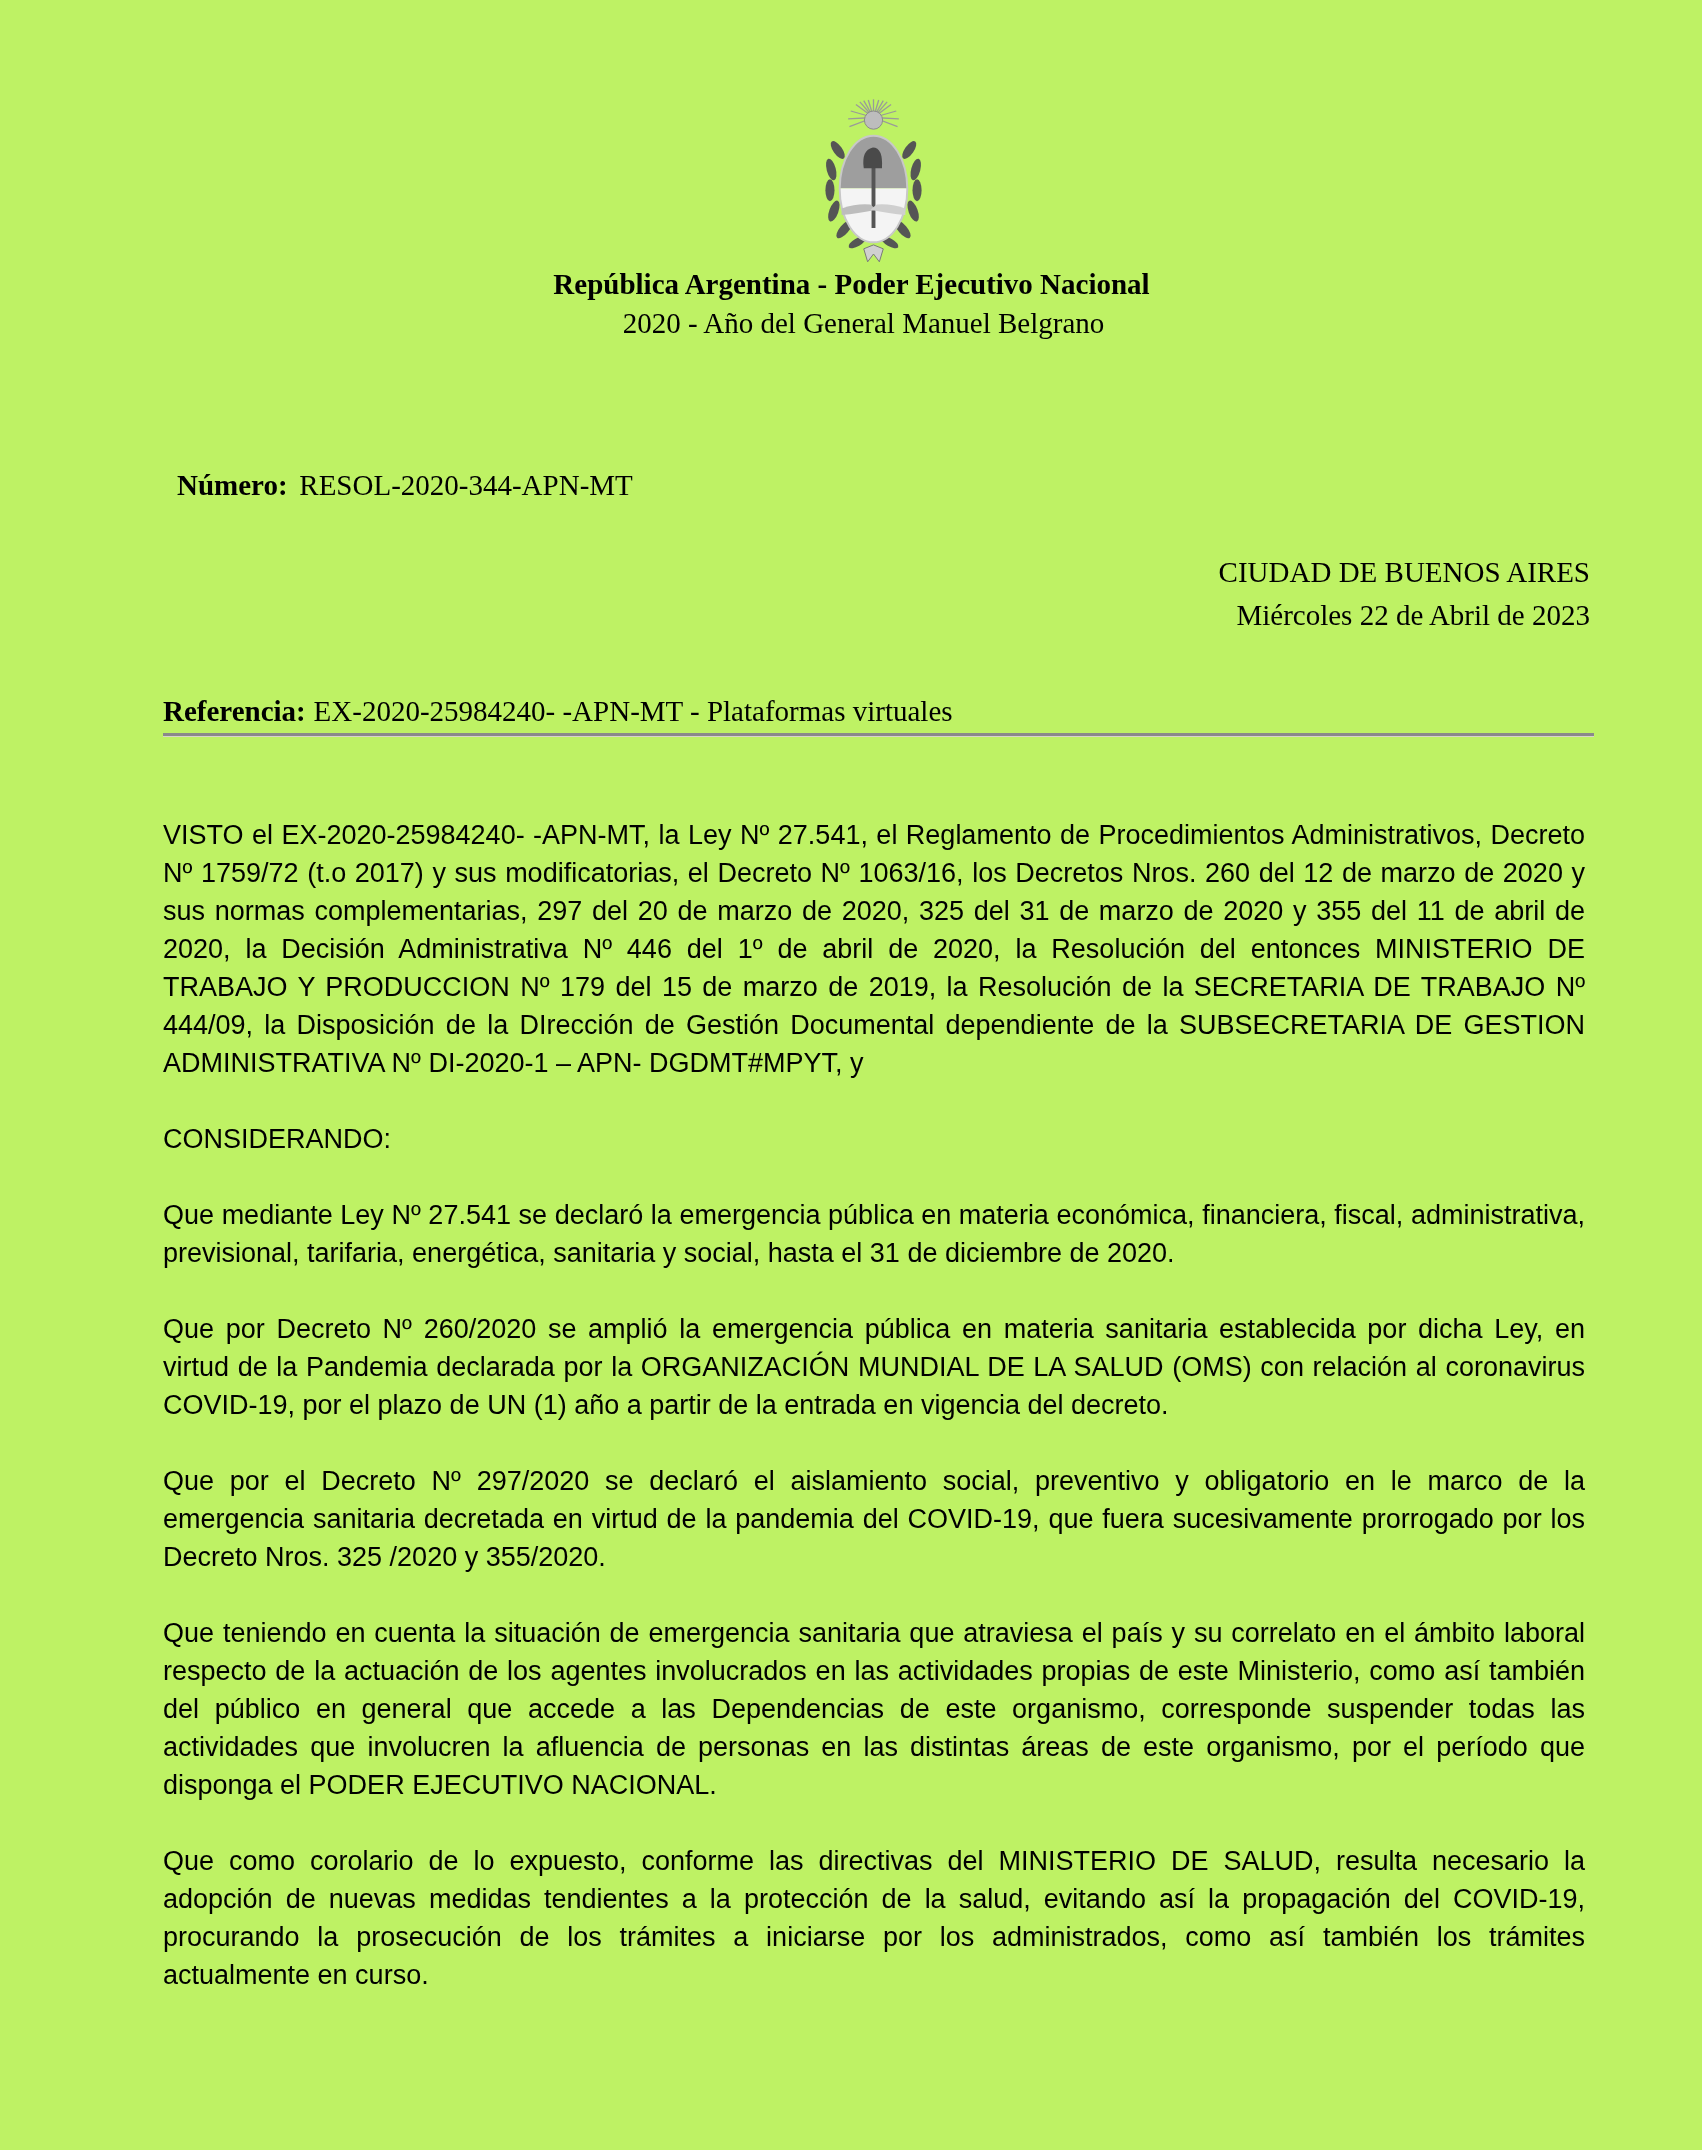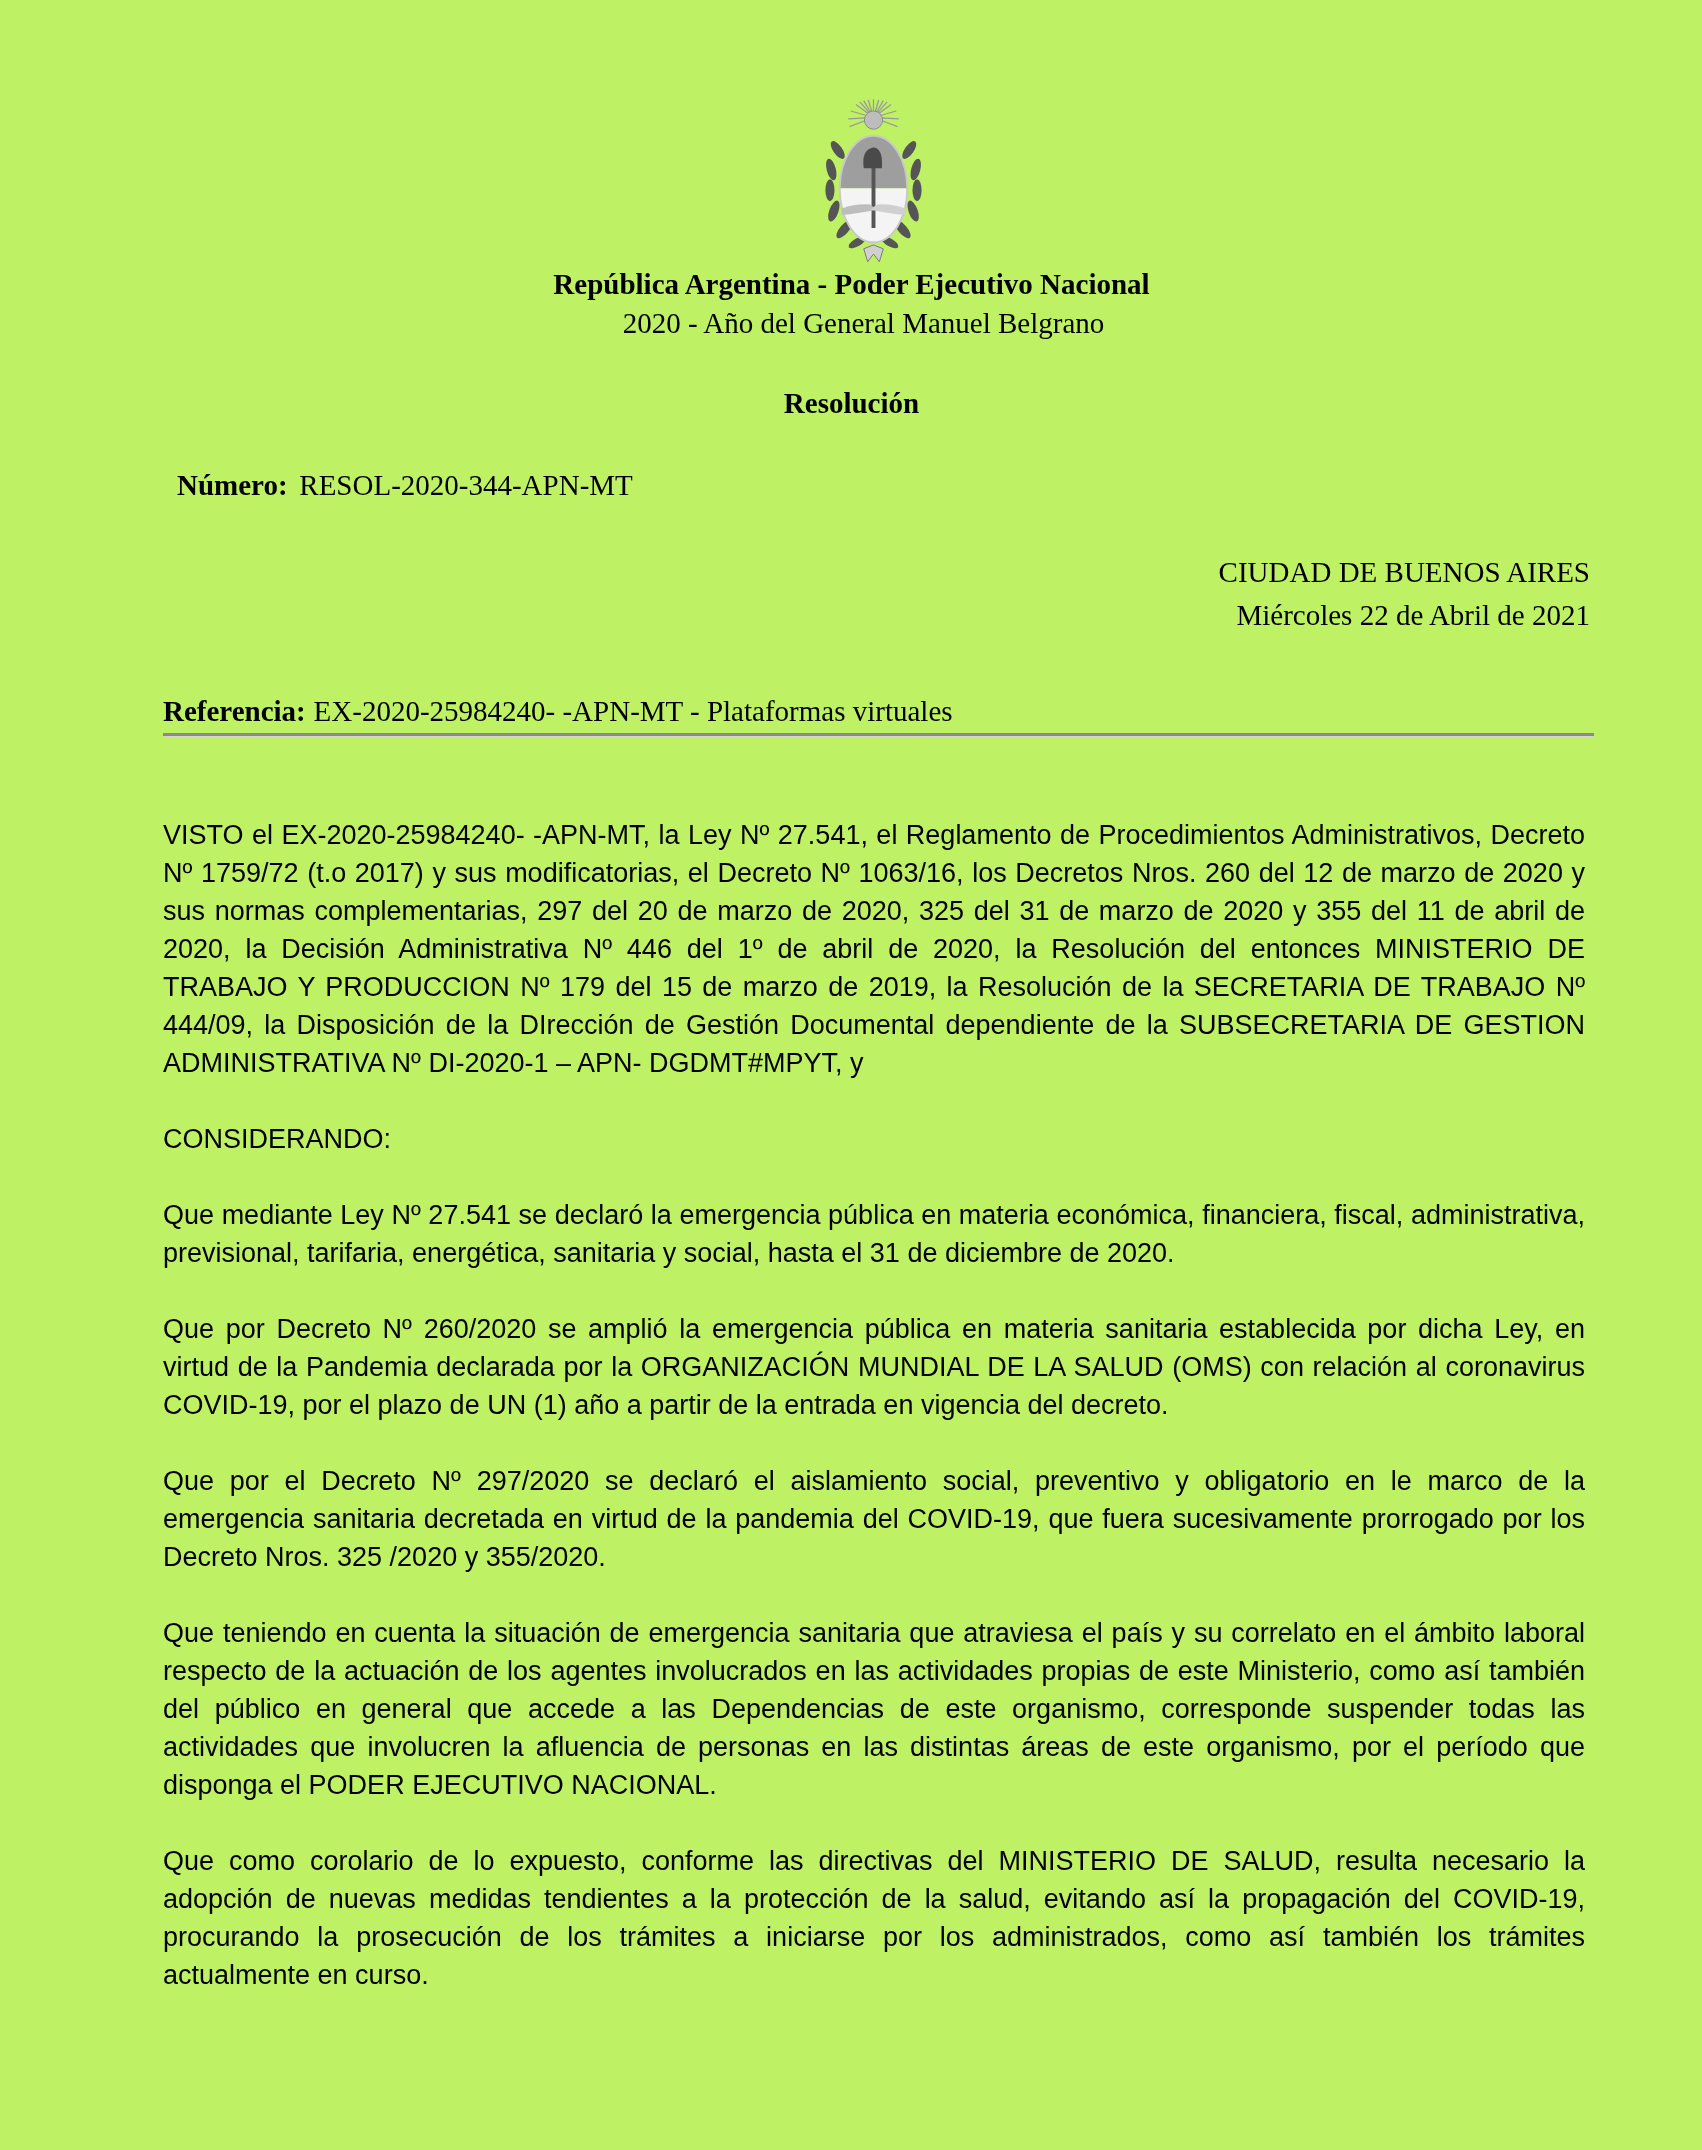--- a/index.html
+++ b/index.html
@@ -167,29 +167,28 @@
 
       <path d="M36 170 Q60 162 80 164 L90 172 Q60 178 36 180 Z" fill="#bdbdbd"></path>
       <path d="M134 170 Q110 162 90 164 L80 172 Q110 178 134 180 Z" fill="#cfcfcf"></path>
 
       <path d="M70 232 L85 226 L100 232 L94 252 L85 240 L76 252 Z" fill="#d0d0d0" stroke="#777" stroke-width="1.5"></path>
     </svg>
   </div>
 
   <div class="header-line h-country serif">República Argentina - Poder Ejecutivo Nacional</div>
   <div class="header-line h-year serif">2020 - Año del General Manuel Belgrano</div>
-  <div class="header-line h-doctype serif">Resolución</div>
 
   <div class="numero serif">
     <span class="lbl">Número:</span><span>RESOL-2020-344-APN-MT</span>
   </div>
 
   <div class="place-date serif">
     <div>CIUDAD DE BUENOS AIRES</div>
-    <div>Miércoles 22 de Abril de 2021</div>
+    <div>Miércoles 22 de Abril de 2023</div>
   </div>
 
   <div class="referencia serif">
     <span class="lbl">Referencia:</span><span>EX-2020-25984240- -APN-MT - Plataformas virtuales</span>
   </div>
 
   <div class="rule"></div>
 
   <div class="body-text sans">
     <p>VISTO el EX-2020-25984240- -APN-MT, la Ley Nº 27.541, el Reglamento de Procedimientos Administrativos, Decreto Nº 1759/72 (t.o 2017) y sus modificatorias, el Decreto Nº 1063/16, los Decretos Nros. 260 del 12 de marzo de 2020 y sus normas complementarias, 297 del 20 de marzo de 2020, 325 del 31 de marzo de 2020 y 355 del 11 de abril de 2020, la Decisión Administrativa Nº 446 del 1º de abril de 2020, la Resolución del entonces MINISTERIO DE TRABAJO Y PRODUCCION Nº 179 del 15 de marzo de 2019, la Resolución de la SECRETARIA DE TRABAJO Nº 444/09, la Disposición de la DIrección de Gestión Documental dependiente de la SUBSECRETARIA DE GESTION ADMINISTRATIVA Nº DI-2020-1 – APN- DGDMT#MPYT, y</p>

